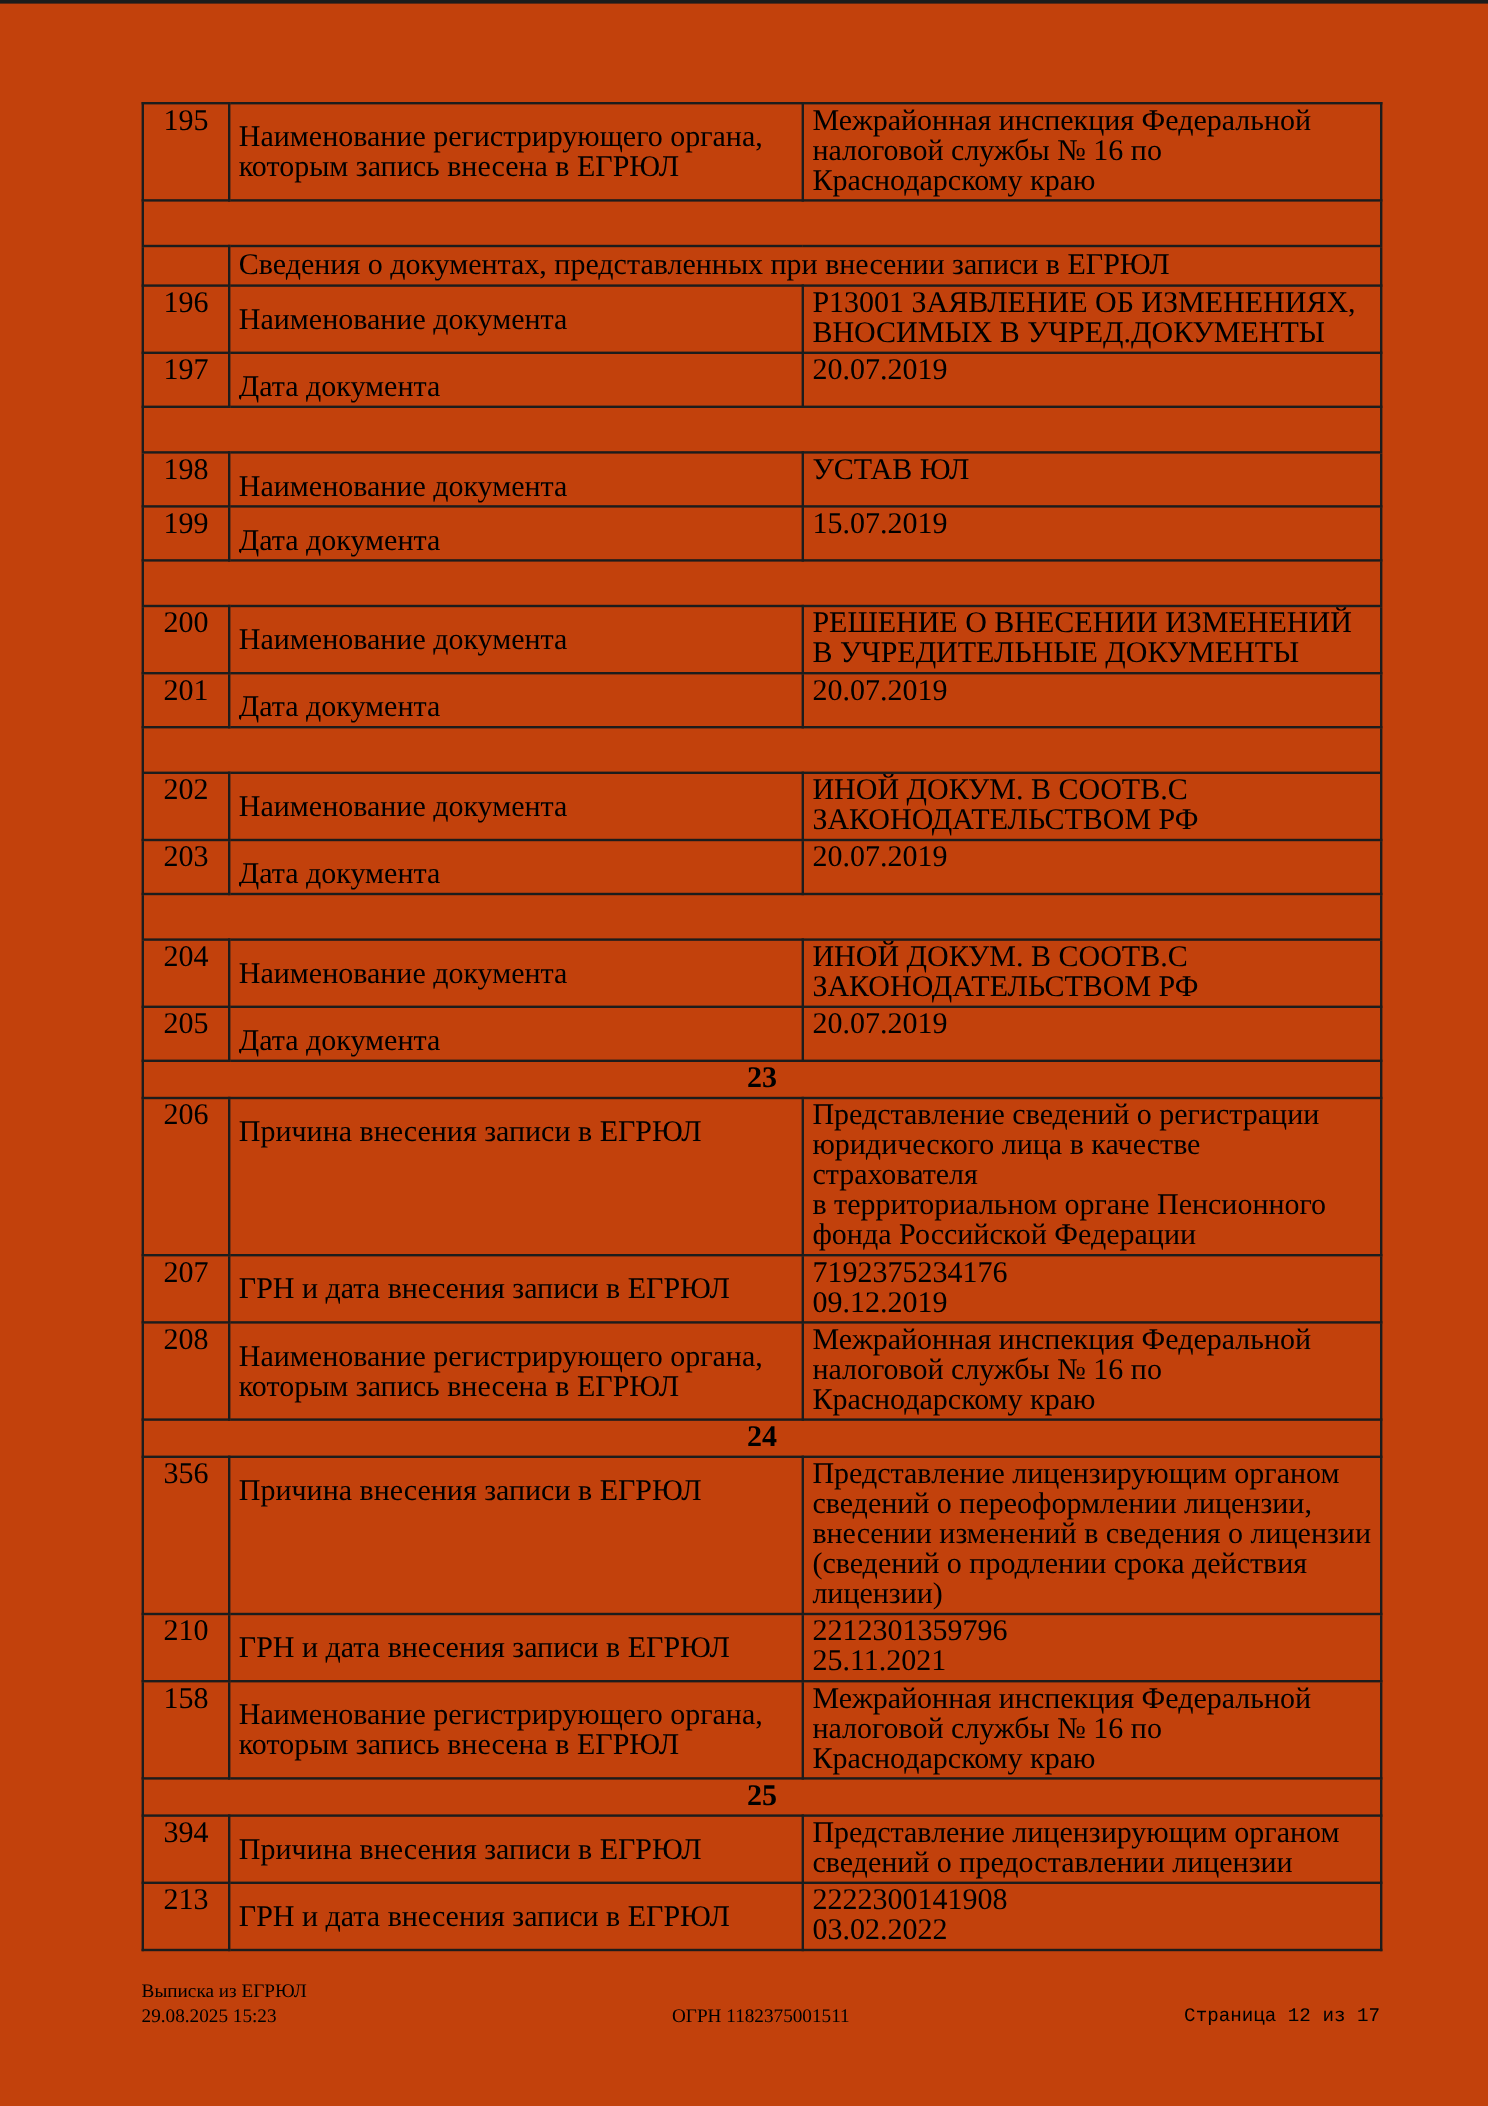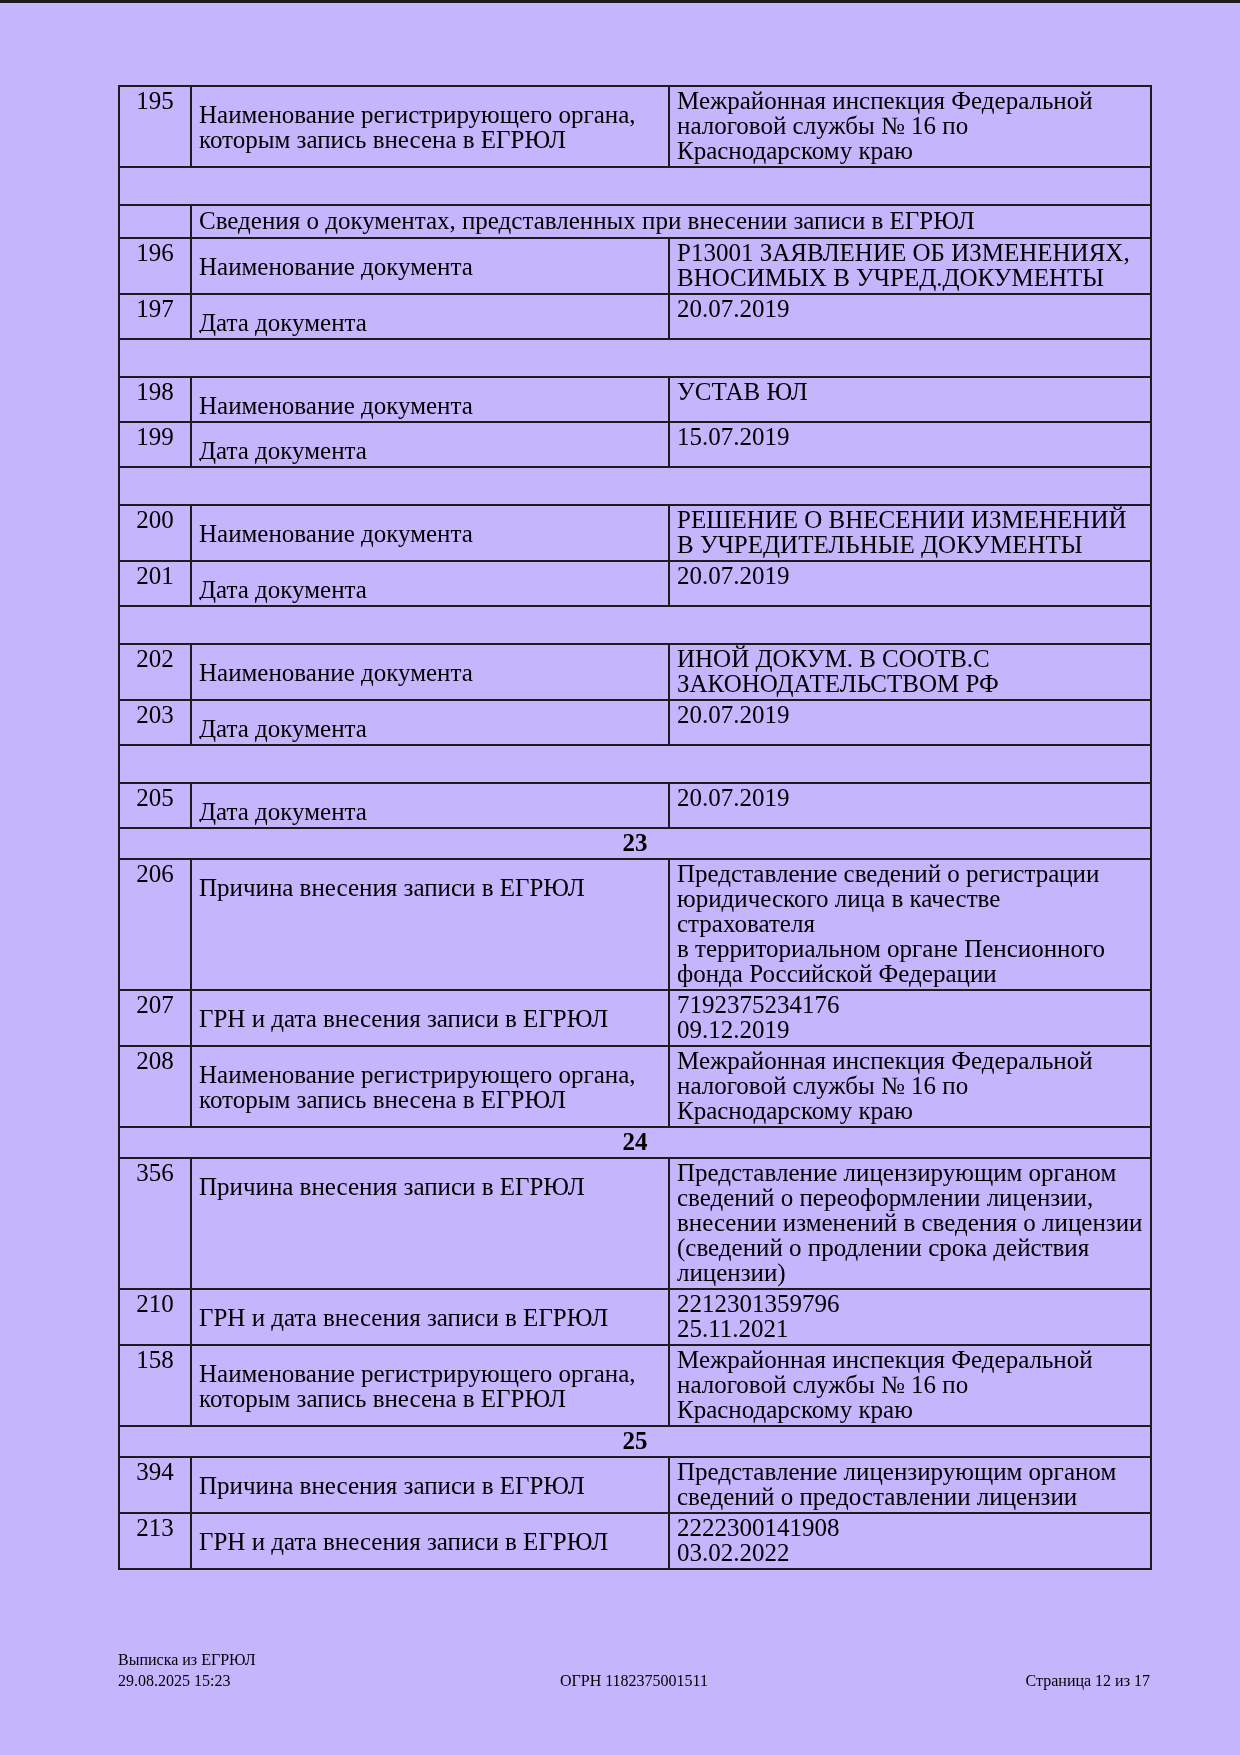--- a/index.html
+++ b/index.html
@@ -3,21 +3,21 @@
 <meta charset="utf-8">
 <style>
   * { margin: 0; padding: 0; box-sizing: border-box; }
   html, body { background: #e8e8e8; }
   body { font-family: "Liberation Serif", "DejaVu Serif", serif; }
 
   .page {
     position: relative;
     width: 1240px;
     height: 1755px;
-    background: #c4b5fd;
+    background: #c2410c;
     margin: 0 auto;
     overflow: hidden;
     color: #000;
   }
 
   .top-rule {
     position: absolute;
     top: 0; left: 0;
     width: 1240px;
     height: 3px;
@@ -85,20 +85,21 @@
   .footer .f-left-1 { font-weight: normal; }
   .footer .f-center {
     position: absolute;
     left: 0; right: 0; top: 21px;
     text-align: center;
   }
   .footer .f-right {
     position: absolute;
     right: 0; top: 21px;
     text-align: right;
+    font-family: Liberation Mono, monospace;
   }
 </style>
 </head>
 <body>
 
 <div class="page">
   <div class="top-rule"></div>
 
   <table class="egrul">
     <colgroup>
@@ -169,20 +170,26 @@
         <td class="c-value">ИНОЙ ДОКУМ. В СООТВ.С
 ЗАКОНОДАТЕЛЬСТВОМ РФ</td>
       </tr>
       <tr class="r-data">
         <td class="c-num">203</td>
         <td class="c-label">Дата документа</td>
         <td class="c-value">20.07.2019</td>
       </tr>
       <tr class="r-spacer">
         <td colspan="3"></td>
+      </tr>
+      <tr class="r-data">
+        <td class="c-num">204</td>
+        <td class="c-label">Наименование документа</td>
+        <td class="c-value">ИНОЙ ДОКУМ. В СООТВ.С
+ЗАКОНОДАТЕЛЬСТВОМ РФ</td>
       </tr>
       <tr class="r-data">
         <td class="c-num">205</td>
         <td class="c-label">Дата документа</td>
         <td class="c-value">20.07.2019</td>
       </tr>
       <tr class="r-section">
         <td colspan="3">23</td>
       </tr>
       <tr class="r-data">

